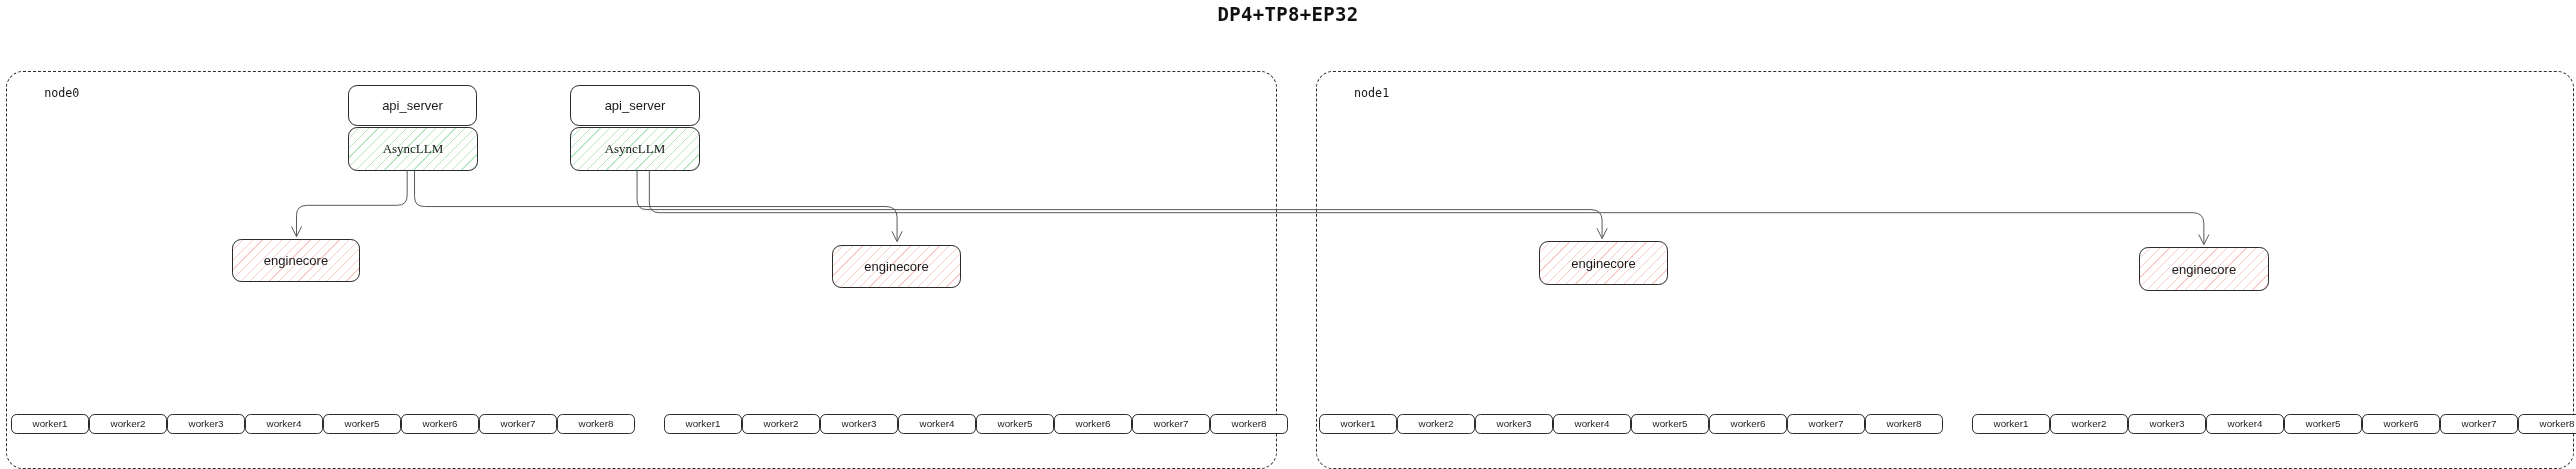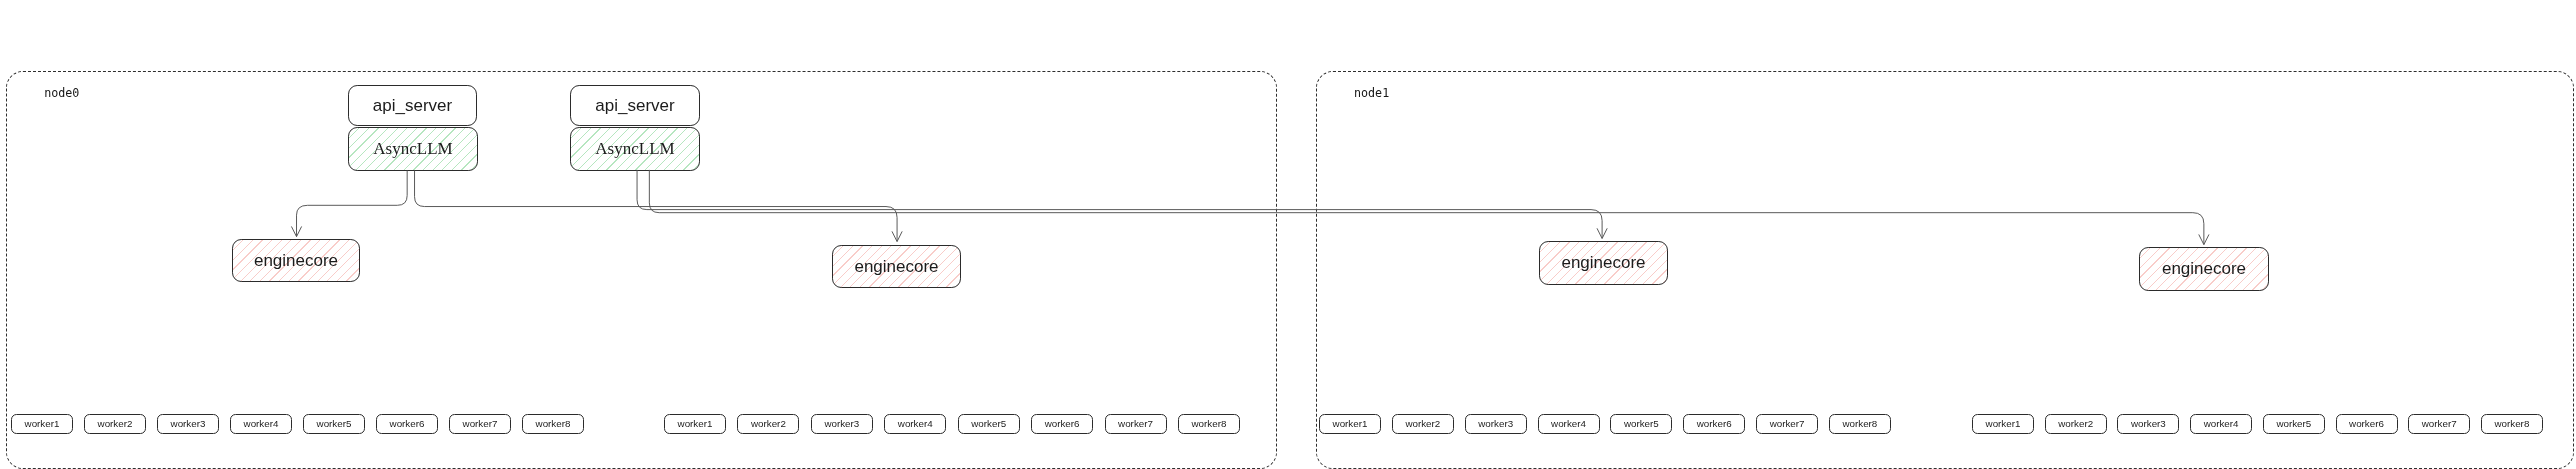--- a/index.html
+++ b/index.html
@@ -27,42 +27,42 @@
     position:absolute;left:23px;top:13.5px;
     font-family:"DejaVu Sans Mono",monospace;
     font-size:11.7px;color:#161616;margin-left:14px;
   }
   .box{
     position:absolute;
     display:flex;align-items:center;justify-content:center;
     background:#ffffff;
     border:1.4px solid #2b2b2b;
     border-radius:9.2px;
-    font-size:17px;color:#1b1b1b;
+    font-size:13px;color:#1b1b1b;
     box-sizing:border-box;
   }
   .hatch-green{
     background-color:#ffffff;
     background-image:repeating-linear-gradient(135deg,
       rgba(122,210,140,0.55) 0px, rgba(122,210,140,0.55) 0.9px,
       transparent 0.9px, transparent 6.8px);
     font-family:Liberation Serif, serif;
   }
   .hatch-red{
     background-color:#ffffff;
     background-image:repeating-linear-gradient(135deg,
       rgba(242,155,148,0.5) 0px, rgba(242,155,148,0.5) 0.9px,
       transparent 0.9px, transparent 6.8px);
   }
   .worker-group{
     position:absolute;top:414px;height:19.7px;
     display:flex;justify-content:space-between;
   }
   .worker{
-    width:62px;height:19.7px;
+    width:78px;height:19.7px;
     display:flex;align-items:center;justify-content:center;
     background:#ffffff;
     border:1.2px solid #2b2b2b;
     border-radius:5.5px;
     font-size:9.8px;color:#1b1b1b;
     box-sizing:border-box;
     flex:0 0 auto;
   }
   .edges{
     position:absolute;left:0;top:0;
@@ -70,20 +70,21 @@
   }
   .edge{
     fill:none;stroke:#575757;stroke-width:1.6;stroke-linecap:round;
   }
 </style>
 </head>
 <body>
 
 <div class="canvas">
 
+  <div class="title">DP4+TP8+EP32</div>
 
   <div class="node" style="left:6.2px;top:71px;width:1269px;height:396px">
     <div class="node-label">node0</div>
   </div>
 
   <div class="node" style="left:1316px;top:71px;width:1256px;height:396px">
     <div class="node-label">node1</div>
   </div>
 
   <div class="box" style="left:348px;top:85px;width:129px;height:41px">

